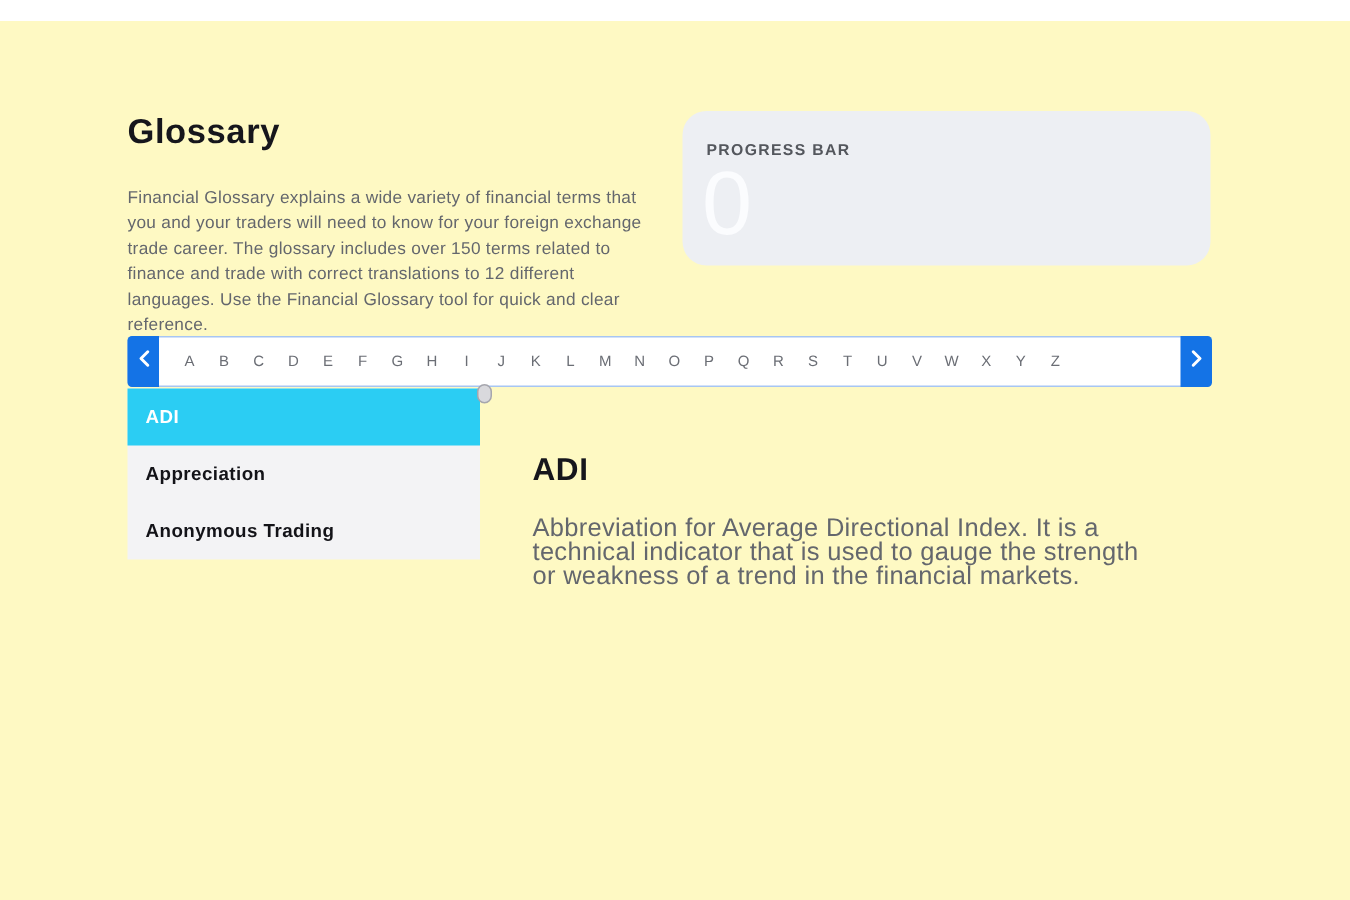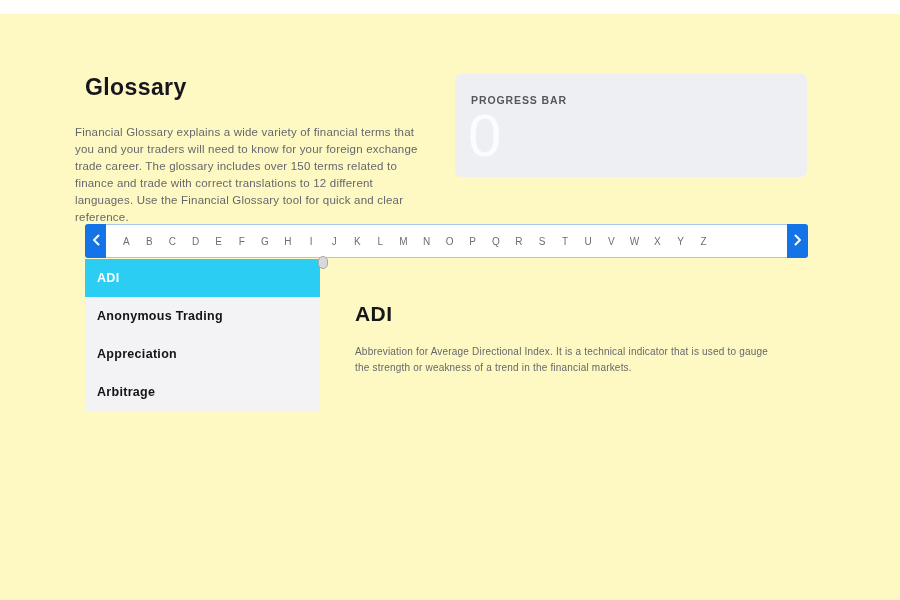--- a/index.html
+++ b/index.html
@@ -3,26 +3,26 @@
 <meta charset="utf-8">
 <style>
   * { margin:0; padding:0; box-sizing:border-box; }
   html,body { width:900px; height:600px; background:#ffffff; overflow:hidden;
     font-family:"Liberation Sans", "DejaVu Sans", sans-serif; }
   .stage { position:relative; width:900px; height:600px; background:#fef9c3;margin-top:14px; }
 
   
   .page-title { position:absolute; left:85px; top:60px; font-size:23px; font-weight:700;
     color:#16161c; letter-spacing:0.4px; }
-  .page-desc { position:absolute; left:75px; top:110px; width:352px; font-size:11.5px;
+  .page-desc { position:absolute; left:85px; top:110px; width:352px; font-size:11.5px;
     line-height:17px; color:#64676d; letter-spacing:0.2px; }
 
   
   .progress-card { position:absolute; left:455px; top:60px; width:352px; height:103px;
-    background:#edeff3; border-radius:6px; }
+    background:#edeff3; border-radius:16px; }
   .progress-label { position:absolute; left:16px; top:20px; font-size:10.5px; font-weight:600;
     letter-spacing:0.9px; color:#54575d; }
   .progress-value { position:absolute; left:13px; top:26px; font-size:60px; font-weight:300;
     color:#fbfcfe; line-height:1.2; }
 
   
   .alpha-bar { position:absolute; left:85px; top:210px; width:723px; height:34px;
     background:#ffffff; border:1px solid #a7c6f3; border-radius:4px; display:flex;
     align-items:stretch; }
   .alpha-btn { width:21px; background:#1473e6; display:flex; align-items:center;
@@ -39,21 +39,21 @@
 
   
   .term-list { position:absolute; left:85px; top:245px; width:235px; background:#f3f3f5; }
   .term-item { height:38px; display:flex; align-items:center; padding-left:12px;
     font-size:12.5px; font-weight:700; color:#131318; letter-spacing:0.3px; cursor:pointer; }
   .term-item.selected { background:#2bcdf3; color:#ffffff; }
 
   
   .detail-title { position:absolute; left:355px; top:288px; font-size:21px; font-weight:700;
     color:#16161c; letter-spacing:0.4px; }
-  .detail-desc { position:absolute; left:355px; top:330px; width:420px; font-size:10px;
+  .detail-desc { position:absolute; left:355px; top:330px; width:420px; font-size:17px;
     line-height:16px; color:#64676d; letter-spacing:0.2px; }
 </style>
 </head>
 <body>
 
 <div class="stage">
 
   <h1 class="page-title">Glossary</h1>
   <p class="page-desc">Financial Glossary explains a wide variety of financial terms that you and your traders will need to know for your foreign exchange trade career. The glossary includes over 150 terms related to finance and trade with correct translations to 12 different languages. Use the Financial Glossary tool for quick and clear reference.</p>
 
@@ -102,23 +102,22 @@
       <span>
         <svg width="8" height="12" viewBox="0 0 8 12">
             <path d="M1.5 1.5 L6 6 L1.5 10.5" stroke="#ffffff" stroke-width="2" fill="none" stroke-linecap="round" stroke-linejoin="round"></path>
           </svg>
       </span>
     </div>
   </div>
 
   <div class="term-list" id="term-list">
       <div class="term-item selected">ADI</div>
+      <div class="term-item">Appreciation</div>
       <div class="term-item">Anonymous Trading</div>
-      <div class="term-item">Appreciation</div>
-      <div class="term-item">Arbitrage</div>
     </div>
 
   <div class="scroll-thumb"></div>
 
   <h2 class="detail-title">ADI</h2>
   <p class="detail-desc">Abbreviation for Average Directional Index. It is a technical indicator that is used to gauge the strength or weakness of a trend in the financial markets.</p>
 
 </div>
 
 </body></html>

